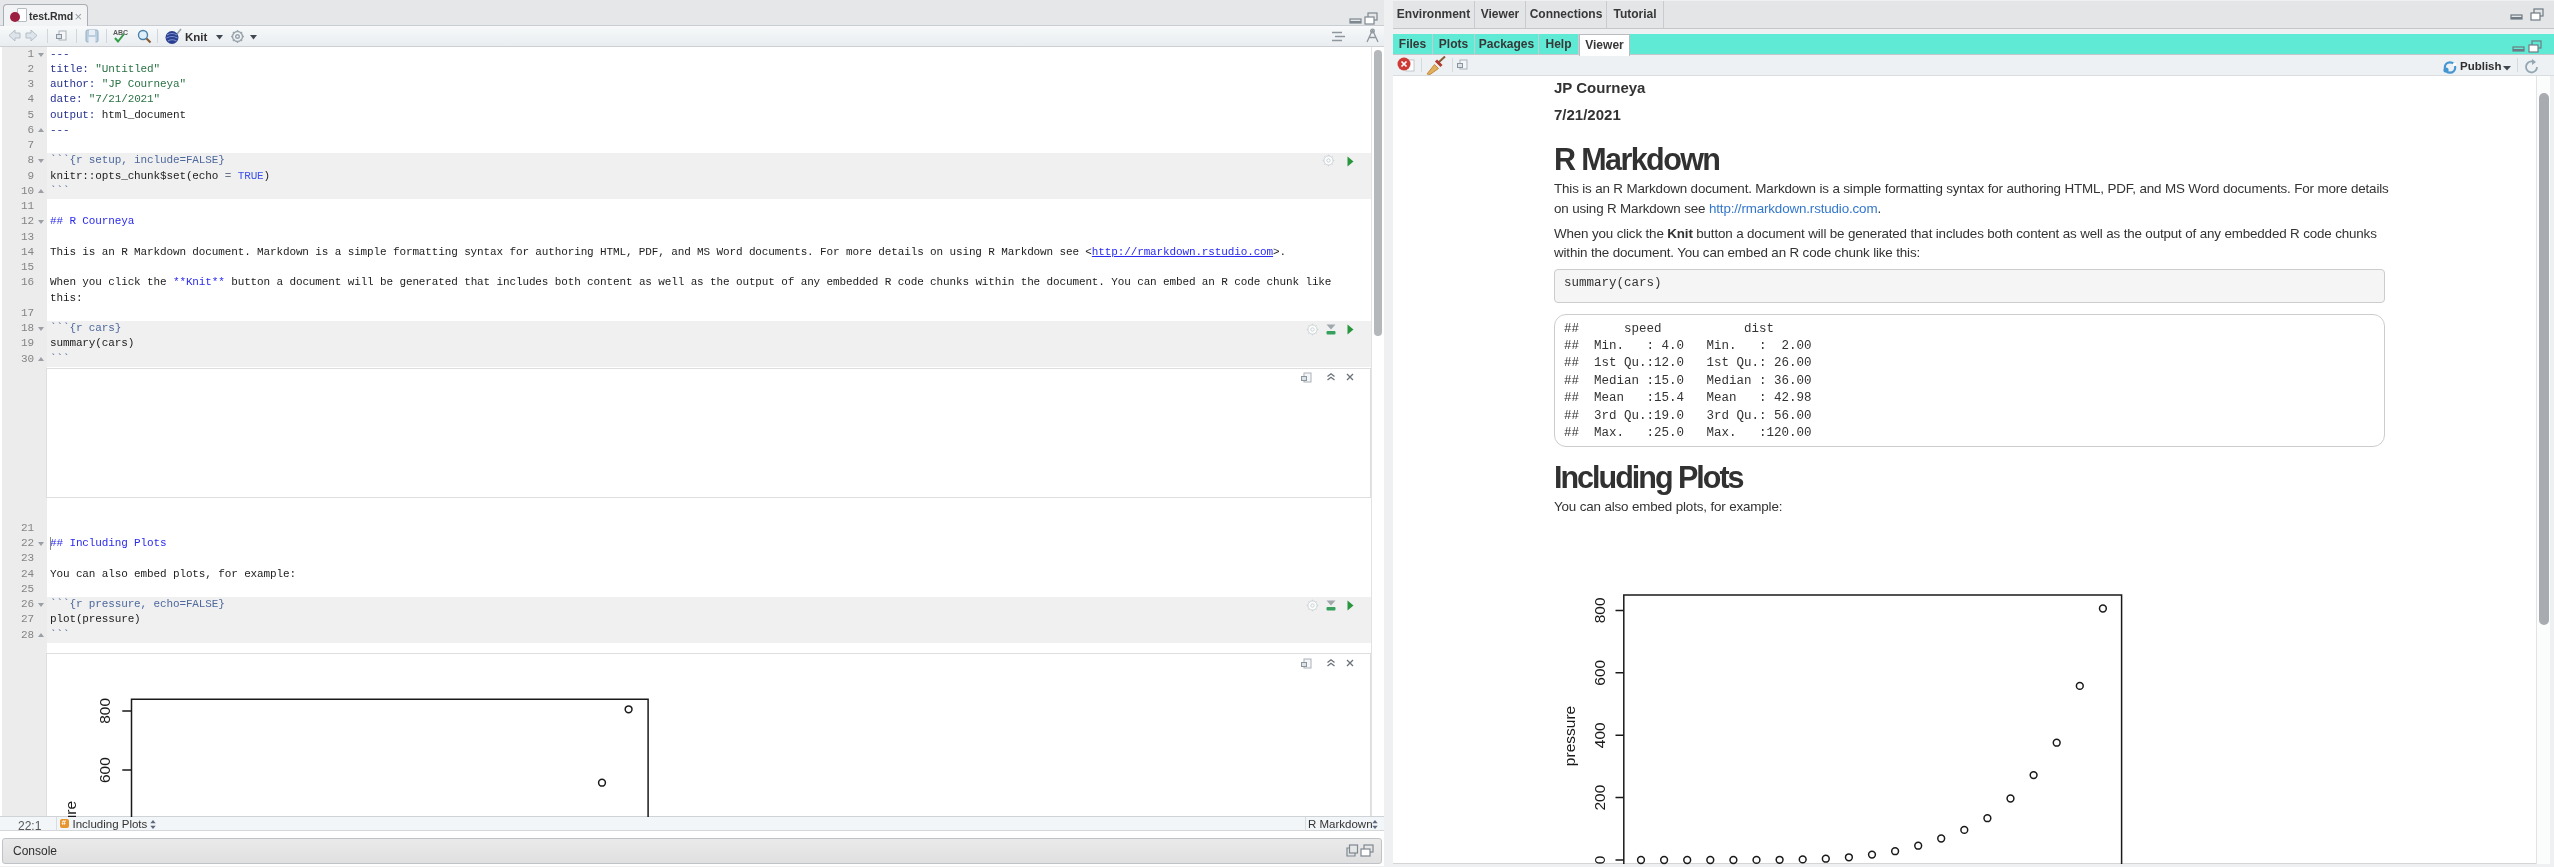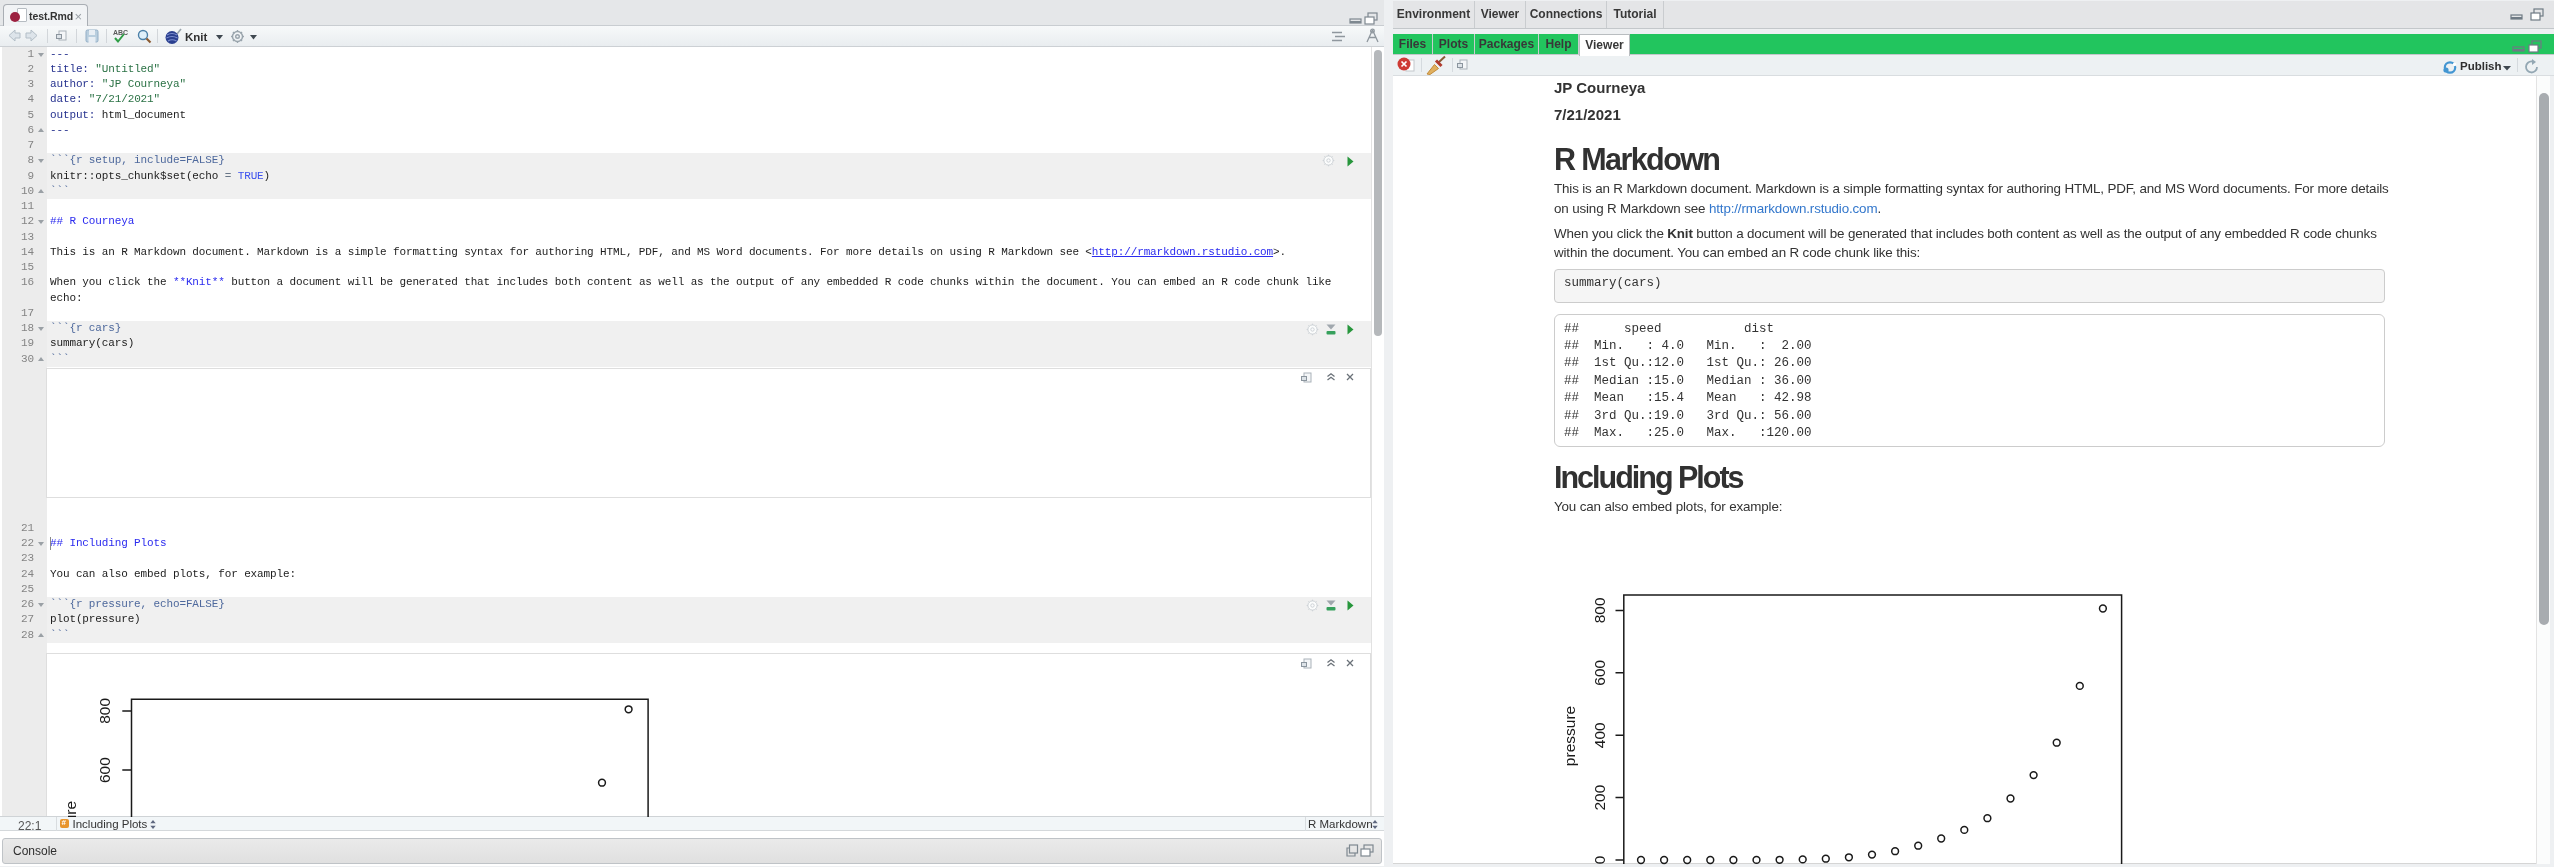--- a/index.html
+++ b/index.html
@@ -28,35 +28,35 @@
 .kb{color:#26328f}.st{color:#2b7245}.ch{color:#4d689c}.md{color:#2b2bef}.ct{color:#3b50ee}.lk{color:#2b2bef;text-decoration:underline}
 
 .obox{left:46px;width:1325px;background:#fff;border:1px solid #dedede}
 .otext{position:absolute;left:62px;font-family:"Liberation Mono",monospace;font-size:11px;letter-spacing:-0.13px;line-height:15px;white-space:pre;color:#1c1c1c}
 #statusbar{left:0;top:816px;width:1384px;height:15px;background:#f2f6f8;border-top:1px solid #cfd3d6;border-bottom:1px solid #d4d8db;font-size:11px;color:#444}
 #consolebar{left:2px;top:838px;width:1380px;height:26px;background:linear-gradient(#eaeaea,#e0e0e0);border:1px solid #bfc3c7;border-radius:3px}
 #consolebar .t{position:absolute;left:10px;top:5px;font-size:12px;font-weight:400;color:#2f2f2f}
 
 #rp1{left:1393px;top:1px;width:1161px;height:28px;background:#e4e5e7;border-bottom:1px solid #c3c7ca}
 #rp2{left:1393px;top:34px;width:1161px;height:830px}
-#rtabs2{left:0;top:0;width:1161px;height:21px;background:#22c55e;border-bottom:1px solid #c3c7ca}
+#rtabs2{left:0;top:0;width:1161px;height:21px;background:#5eead4;border-bottom:1px solid #c3c7ca}
 .rtab{position:absolute;top:0;height:21px;font-size:12px;font-weight:700;color:#383838;text-align:center;line-height:21px;border-right:1px solid #c9cccf}
 .rtab1{position:absolute;top:0;height:27px;font-size:12px;font-weight:700;color:#383838;text-align:center;line-height:27px;border-right:1px solid #c9cccf}
 #vtab{background:#fff;border-left:1px solid #b9bdc0;border-right:1px solid #b9bdc0;border-top:1px solid #b9bdc0;height:22px;z-index:2}
 #rtools{left:0;top:21px;width:1161px;height:21px;background:#edf1f3;border-bottom:1px solid #d9dde0}
 #vcontent{left:0;top:42px;width:1143px;height:788px;background:#fff;border-bottom:1px solid #d5d5d5;overflow:hidden}
 #vscroll{left:1143px;top:42px;width:14px;height:788px;background:#fbfcfc;border-left:1px solid #e3e3e3}
 #vthumb{left:1146px;top:59px;width:10px;height:532px;background:#a8acb0;border-radius:5px}
 
 .vh4{position:absolute;font-size:15px;font-weight:700;color:#333}
 .vh1{position:absolute;font-size:30.5px;font-weight:700;color:#313131;letter-spacing:-1.6px}
 .vp{position:absolute;font-size:13.4px;letter-spacing:-0.15px;line-height:19.8px;color:#333;white-space:nowrap}
 .vp a{color:#3377cc;text-decoration:none}
 .vcode{position:absolute;background:#f5f5f5;border:1px solid #ccc;border-radius:4px;font-family:"Liberation Mono",monospace;font-size:12.5px;line-height:17.6px;color:#333;white-space:pre}
-.vout{position:absolute;background:#fff;border:1px solid #ccc;border-radius:6px;font-family:"Liberation Mono",monospace;font-size:12.5px;line-height:17.4px;color:#333;white-space:pre}
+.vout{position:absolute;background:#fff;border:1px solid #ccc;border-radius:12px;font-family:"Liberation Mono",monospace;font-size:12.5px;line-height:17.4px;color:#333;white-space:pre}
 svg{position:absolute;overflow:visible}
 svg text{font-family:"Liberation Sans",sans-serif}
 </style></head>
 <body>
 
 <div class="abs" id="lp"></div>
 <div class="abs" id="ltabbar"></div>
 <div class="abs" id="ltab">
     <span class="ic"></span>
     <span class="badge"></span>
@@ -88,21 +88,21 @@
 <div class="row" style="top:121.5px"><span class="g">9</span><span class="cd">knitr::opts_chunk$set(echo <span style="color:#687687">=</span> <span class="ct">TRUE</span>)</span></div>
 <div class="row" style="top:136.75px"><span class="g">10</span><span class="cd"><span class="ch">```</span></span></div>
       <div class="fd fdu" style="top:136.75px"></div>
 <div class="row" style="top:152px"><span class="g">11</span><span class="cd"></span></div>
 <div class="row" style="top:167.25px"><span class="g">12</span><span class="cd"><span class="md">## R Courneya</span></span></div>
       <div class="fd fdd" style="top:167.25px"></div>
 <div class="row" style="top:182.5px"><span class="g">13</span><span class="cd"></span></div>
 <div class="row" style="top:197.75px"><span class="g">14</span><span class="cd">This is an R Markdown document. Markdown is a simple formatting syntax for authoring HTML, PDF, and MS Word documents. For more details on using R Markdown see &lt;<span class="lk">http://rmarkdown.rstudio.com</span>&gt;.</span></div>
 <div class="row" style="top:213px"><span class="g">15</span><span class="cd"></span></div>
 <div class="row" style="top:228.25px"><span class="g">16</span><span class="cd">When you click the <span class="md">**Knit**</span> button a document will be generated that includes both content as well as the output of any embedded R code chunks within the document. You can embed an R code chunk like</span></div>
-<div class="row" style="top:243.5px"><span class="cd">echo:</span></div>
+<div class="row" style="top:243.5px"><span class="cd">this:</span></div>
 <div class="row" style="top:258.75px"><span class="g">17</span><span class="cd"></span></div>
 <div class="row" style="top:274px"><span class="g">18</span><span class="cd"><span class="ch">```{r cars}</span></span></div>
       <div class="fd fdd" style="top:274px"></div>
 <div class="row" style="top:289.25px"><span class="g">19</span><span class="cd">summary(cars)</span></div>
 <div class="row" style="top:304.5px"><span class="g">30</span><span class="cd"><span class="ch">```</span></span></div>
       <div class="fd fdu" style="top:304.5px"></div>
 <div class="row" style="top:473.9px"><span class="g">21</span><span class="cd"></span></div>
 <div class="row" style="top:489.15px"><span class="g">22</span><span class="cd"><span style="position:absolute;left:-0.5px;top:1px;width:1.5px;height:13px;background:#8a8a8a"></span><span class="md">## Including Plots</span></span></div>
       <div class="fd fdd" style="top:489.15px"></div>
 <div class="row" style="top:504.4px"><span class="g">23</span><span class="cd"></span></div>

